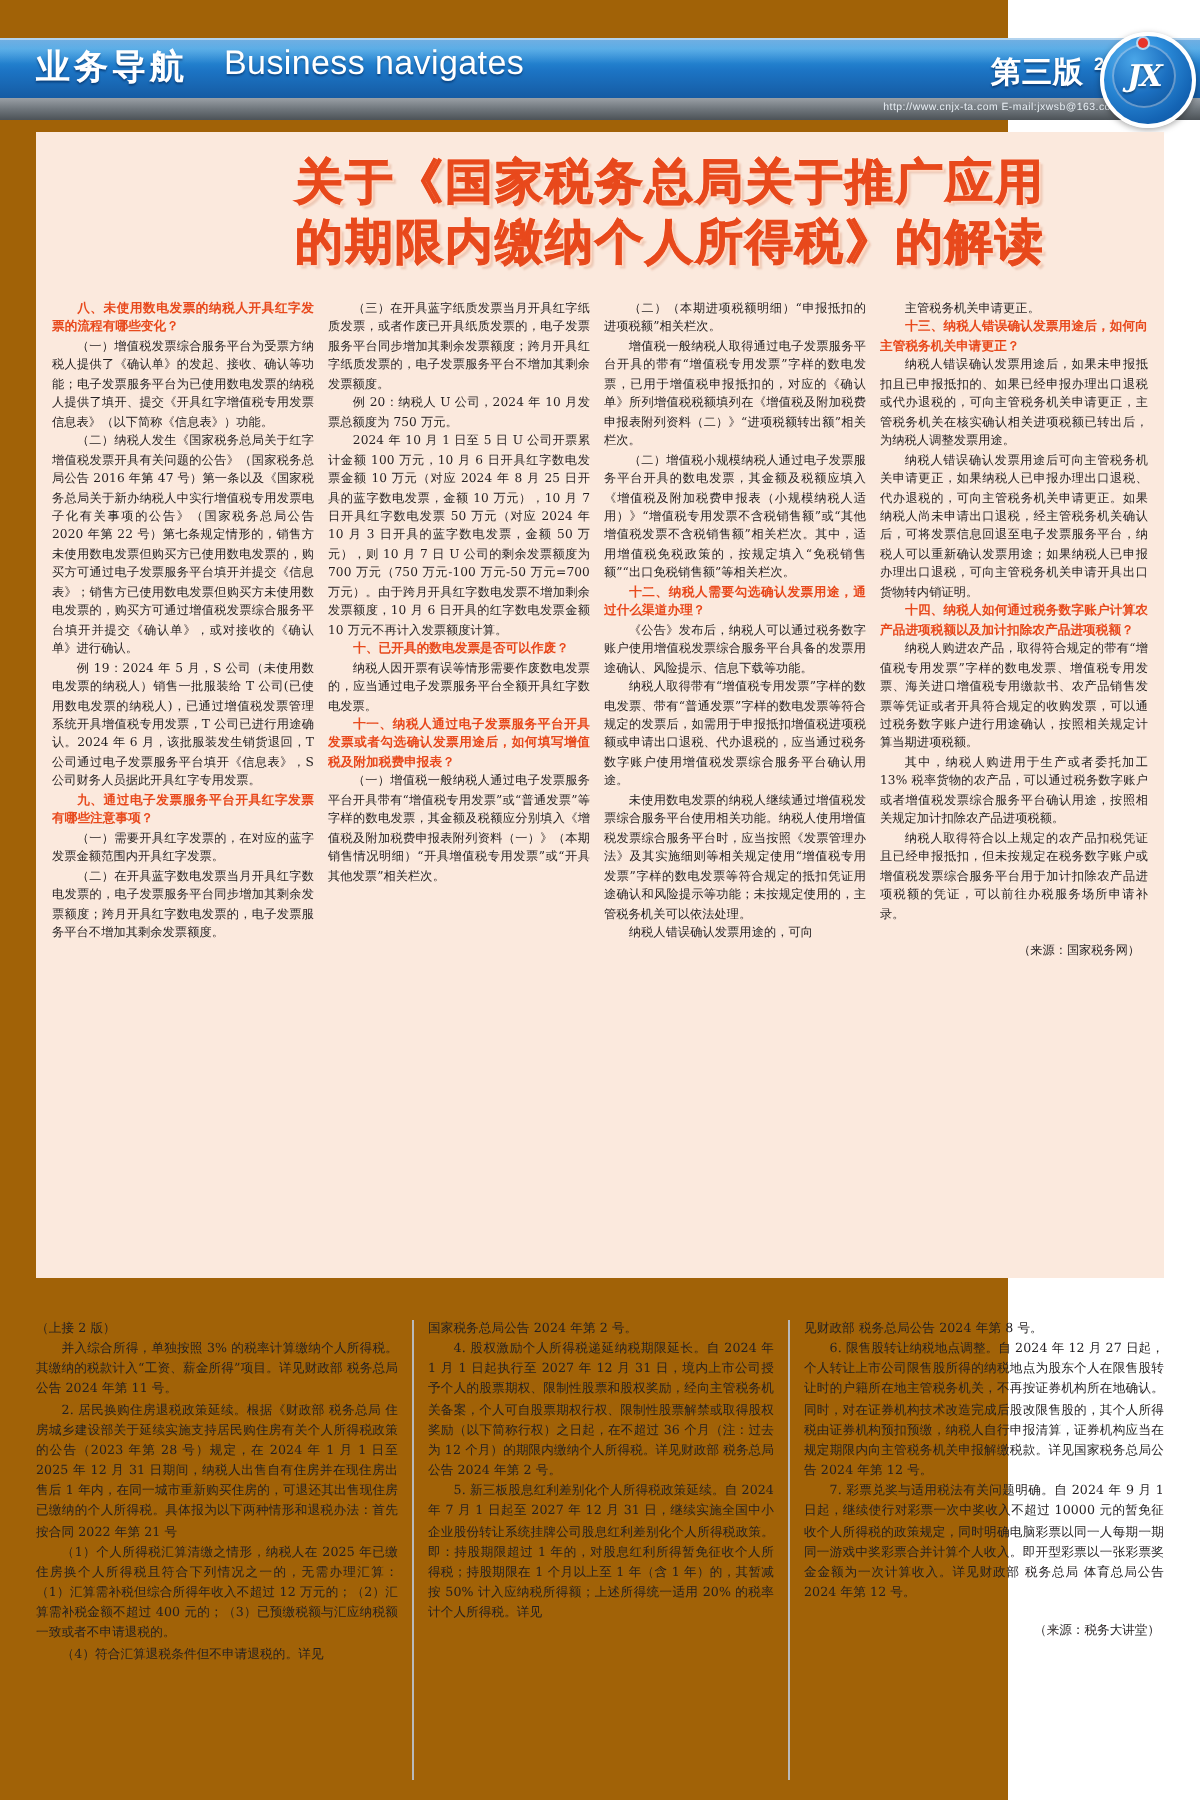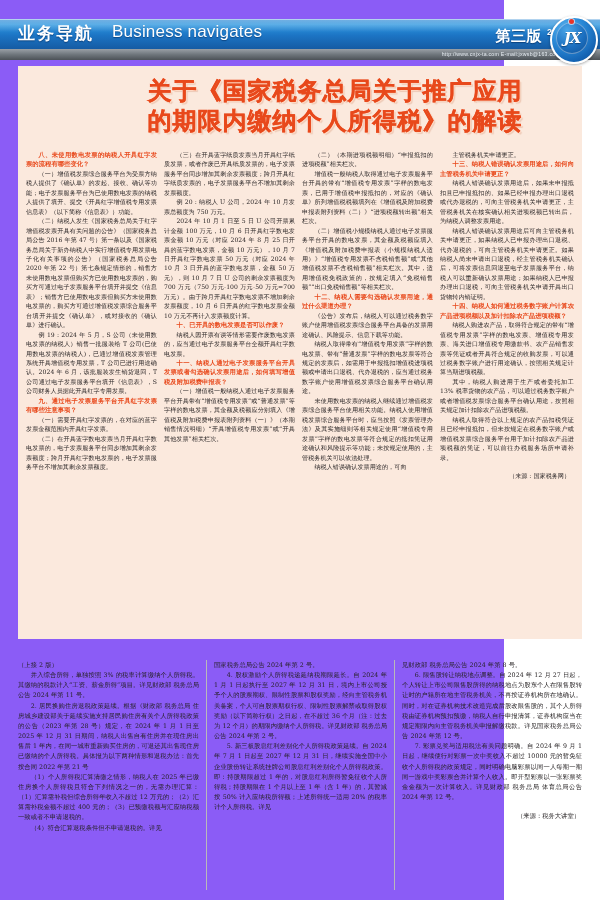--- a/index.html
+++ b/index.html
@@ -2,21 +2,21 @@
 <html><head>
 <meta charset="utf-8">
 <style>
   html,body{margin:0;padding:0;}
   body{
     width:600px;height:900px;overflow:hidden;
     background:#ffffff;
     font-family:"DejaVu Sans","Liberation Sans",sans-serif;
     -webkit-font-smoothing:antialiased;
   }
-  .page{position:relative;width:504px;height:900px;background:#8b5cf6;}
+  .page{position:relative;width:504px;height:900px;background:#a16207;}
 
   
   .masthead{
     position:absolute;left:0;top:19px;width:600px;height:41px;
   }
   .mast-bar{
     position:absolute;left:0;top:0;width:600px;height:30px;
     background:linear-gradient(180deg,#1f7fd0 0%,#2e97e0 18%,#1c74c4 55%,#155ba3 100%);
     box-shadow:inset 0 1px 0 rgba(255,255,255,.45);
   }

